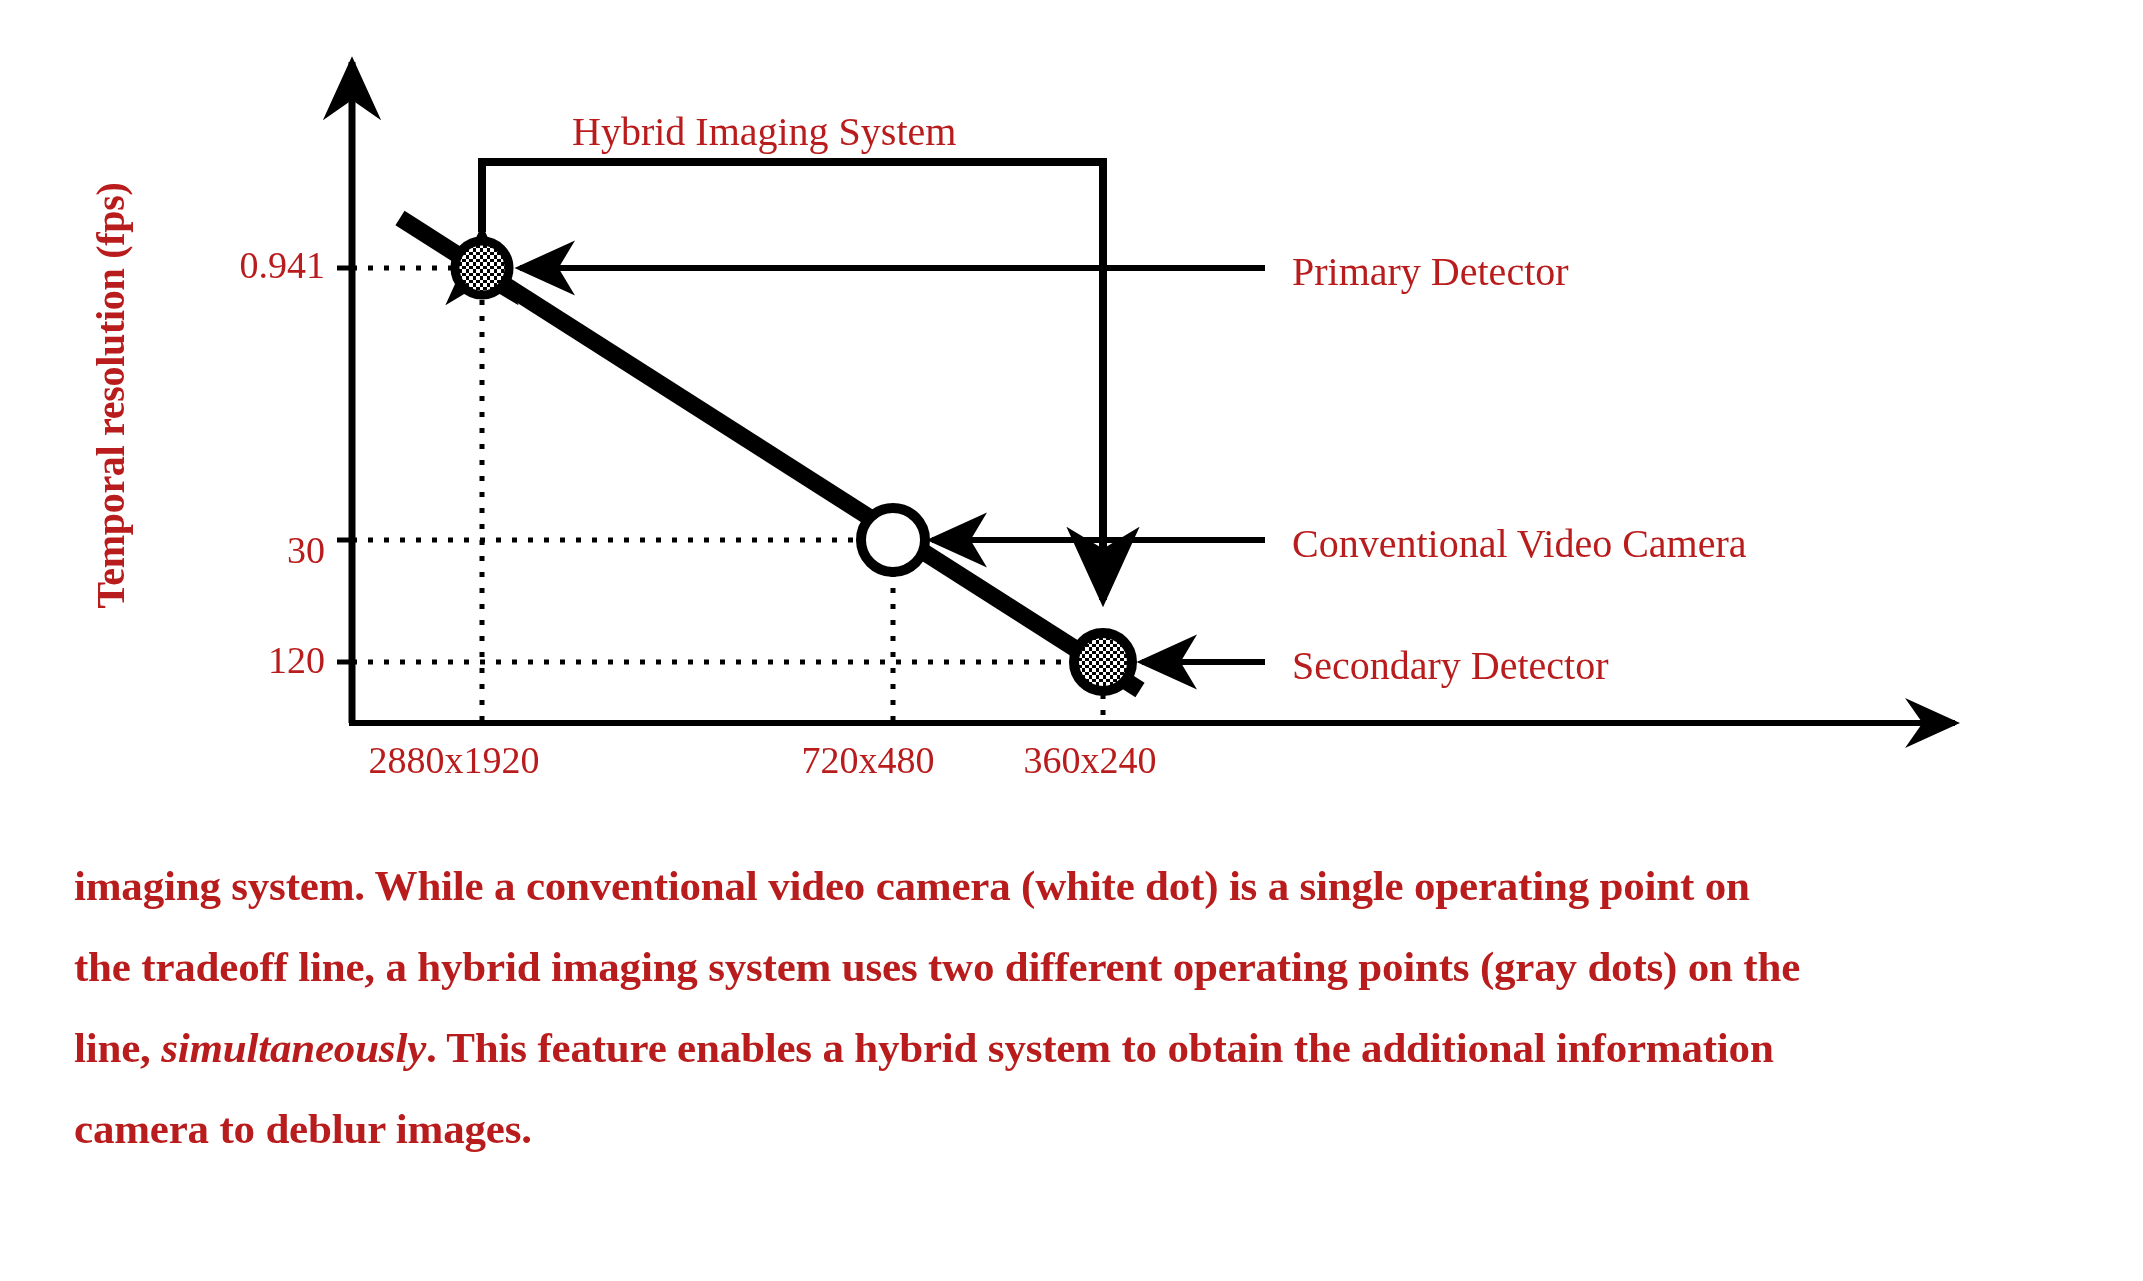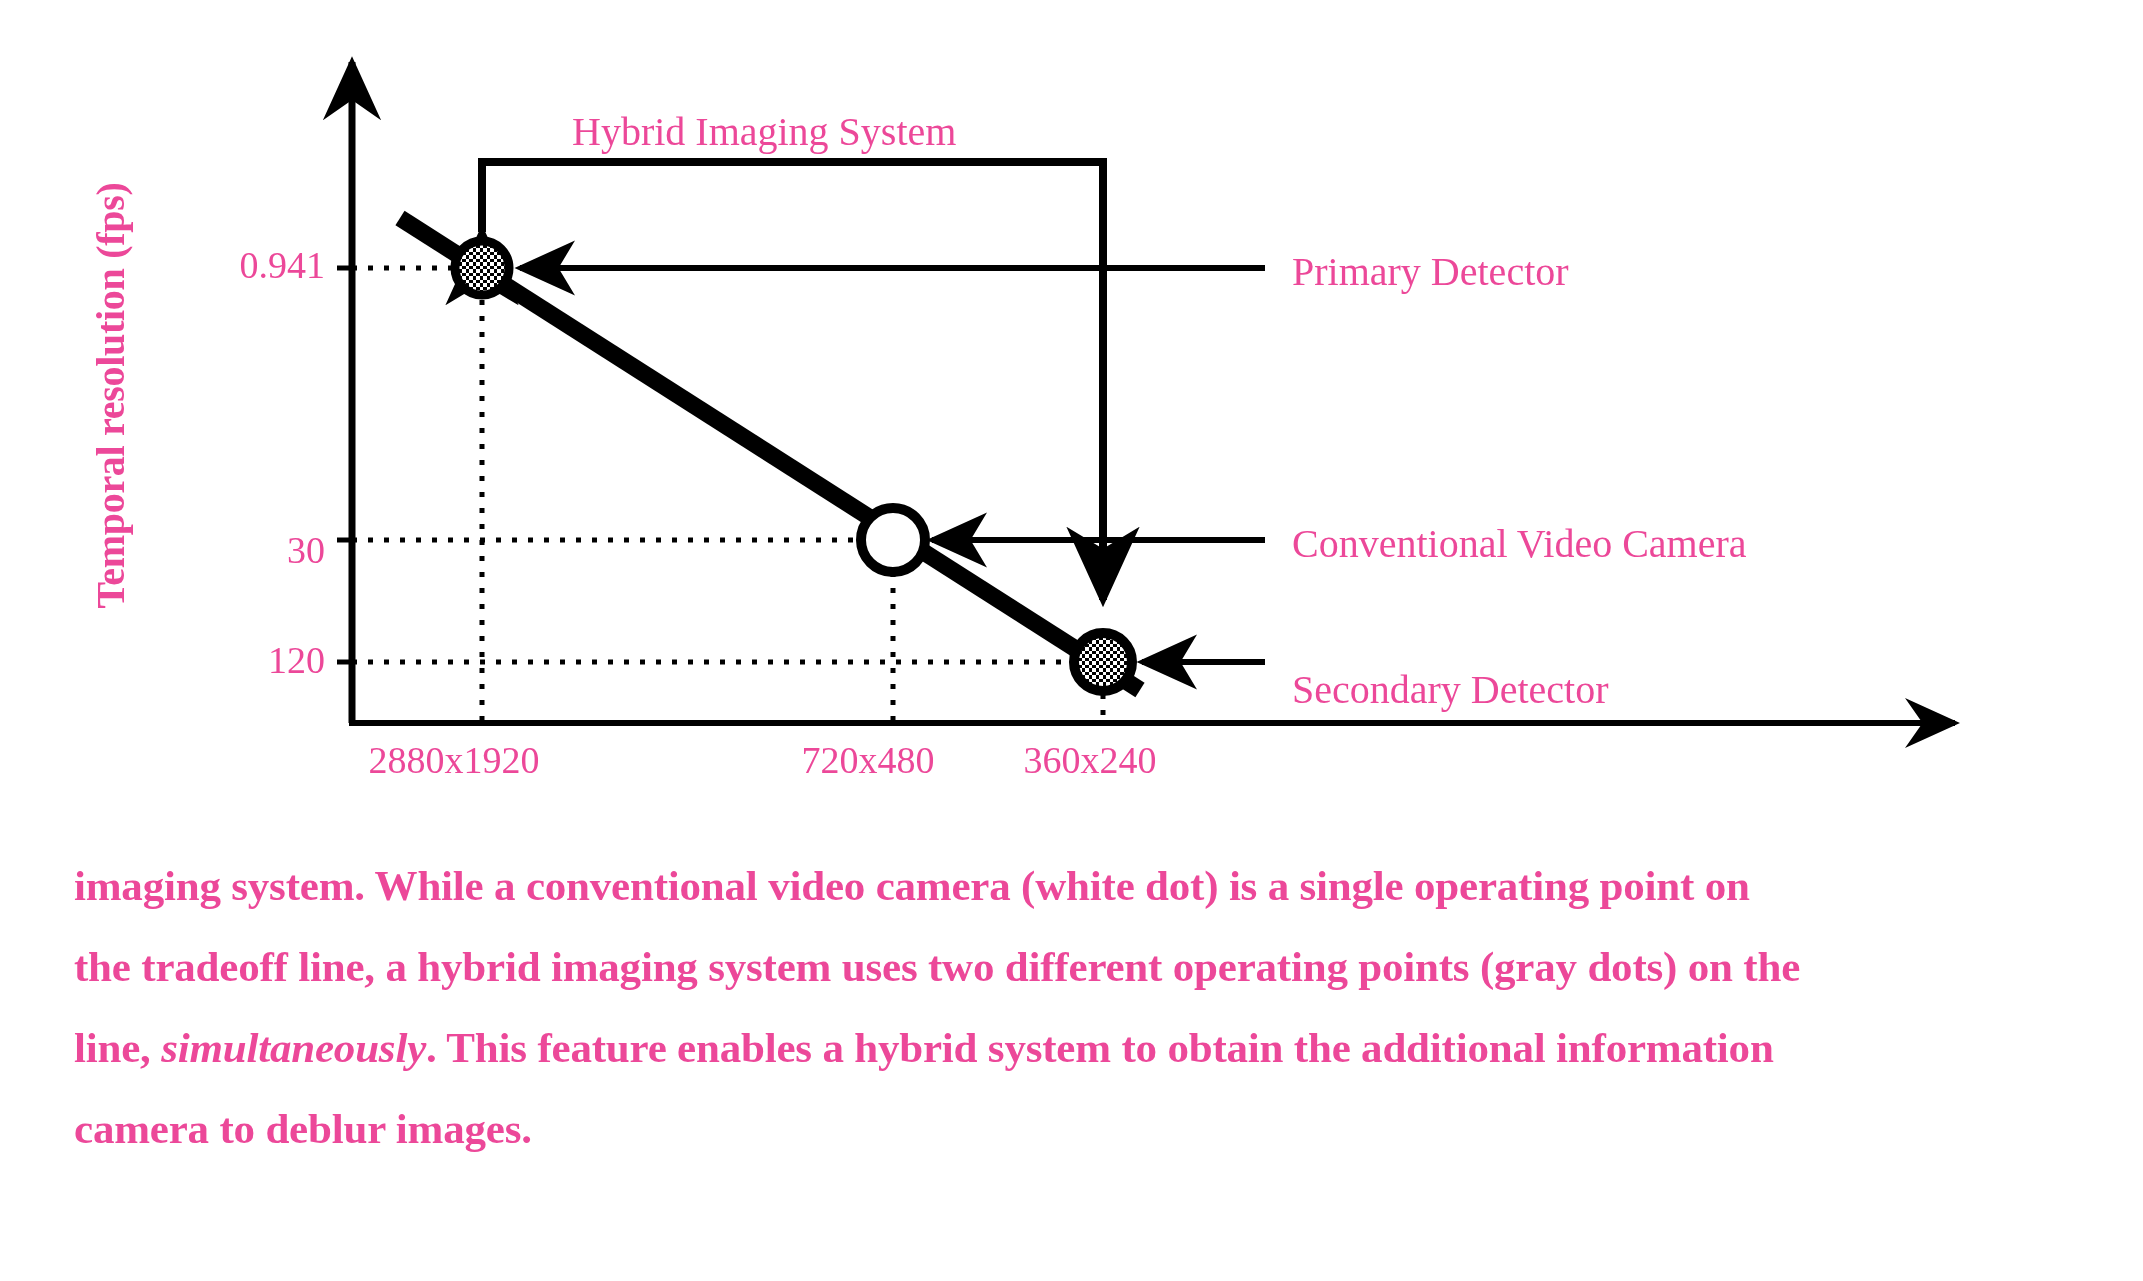--- a/index.html
+++ b/index.html
@@ -7,21 +7,21 @@
     margin: 0;
     padding: 0;
     background: #ffffff;
   }
   #page {
     position: relative;
     width: 2143px;
     height: 1281px;
     background: #ffffff;
     font-family: "Liberation Serif", "DejaVu Serif", serif;
-    color: #ec4899;
+    color: #b91c1c;
     overflow: hidden;
   }
 
   
   #figure {
     position: absolute;
     left: 0;
     top: 0;
     width: 2143px;
     height: 810px;
@@ -185,21 +185,21 @@
     <div class="tick-label" style="left:140px; top:243px; width:185px;">0.941</div>
     <div class="tick-label" style="left:140px; top:516px; width:185px;margin-top:12px;">30</div>
     <div class="tick-label" style="left:140px; top:638px; width:185px;">120</div>
 
     <div class="x-tick-label" style="left:454px; top:738px;">2880x1920</div>
     <div class="x-tick-label" style="left:868px; top:738px;">720x480</div>
     <div class="x-tick-label" style="left:1090px; top:738px;">360x240</div>
 
     <div class="callout-label" style="left:1292px; top:248px;">Primary Detector</div>
     <div class="callout-label" style="left:1292px; top:520px;">Conventional Video Camera</div>
-    <div class="callout-label" style="left:1292px; top:642px;margin-top:24px;">Secondary Detector</div>
+    <div class="callout-label" style="left:1292px; top:642px;">Secondary Detector</div>
 
   </div>
 
   <div id="caption">
       <span class="cap-line"><span>imaging system.  While a conventional video camera (white dot) is a single operating point on</span></span>
       <span class="cap-line"><span>the tradeoff line, a hybrid imaging system uses two different operating points (gray dots) on the</span></span>
       <span class="cap-line"><span>line, </span><span class="ital">simultaneously</span><span>. This feature enables a hybrid system to obtain the additional information</span></span>
       <span class="cap-line"><span>camera to deblur images.</span></span>
     </div>
 

